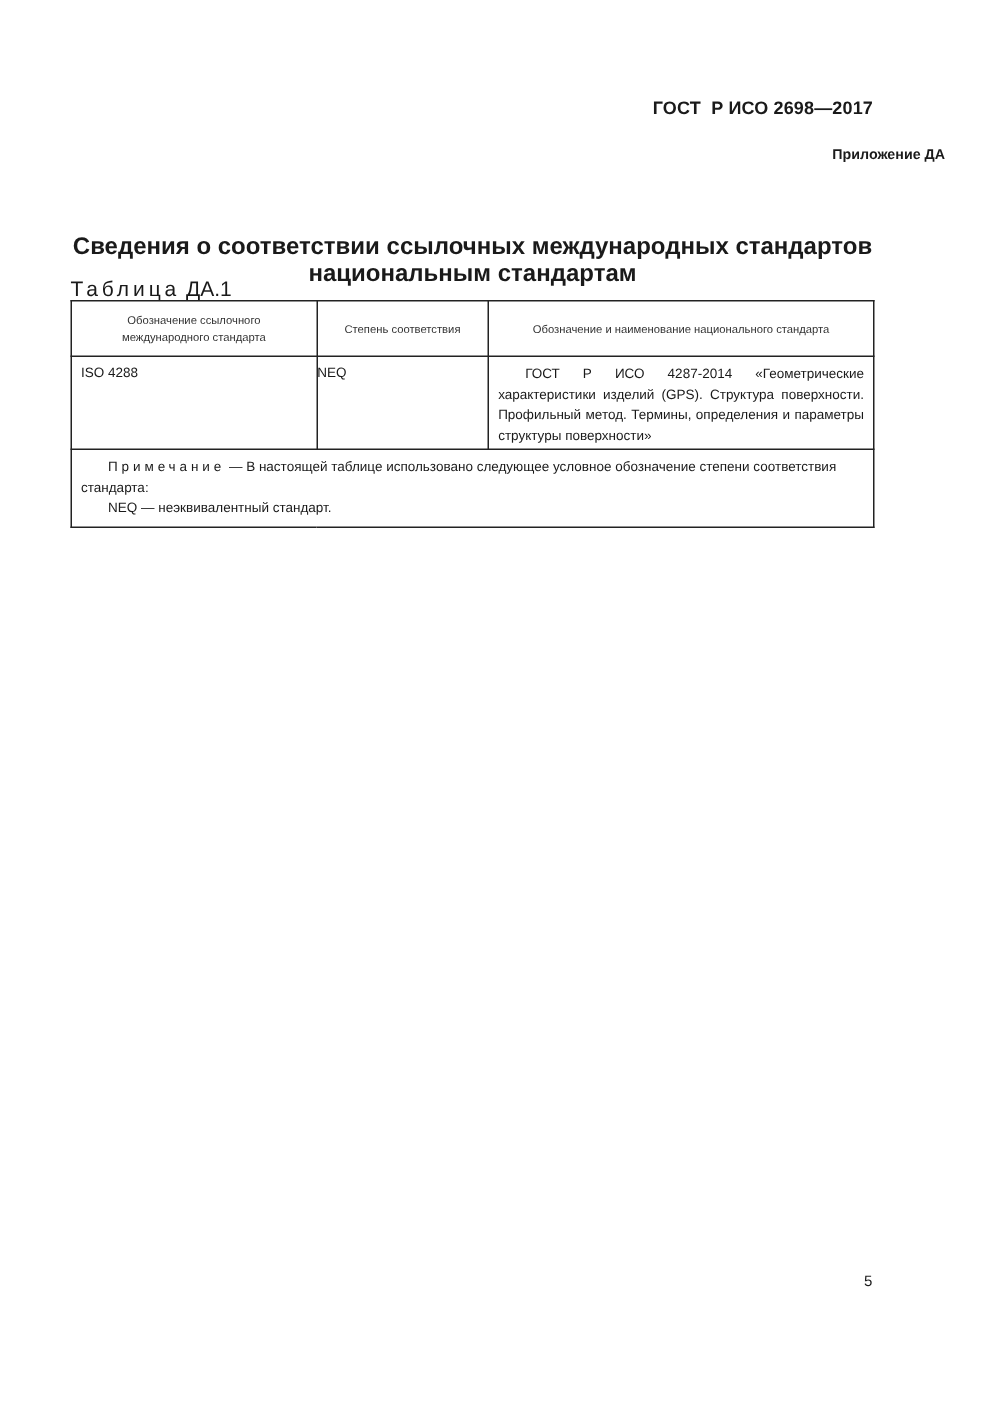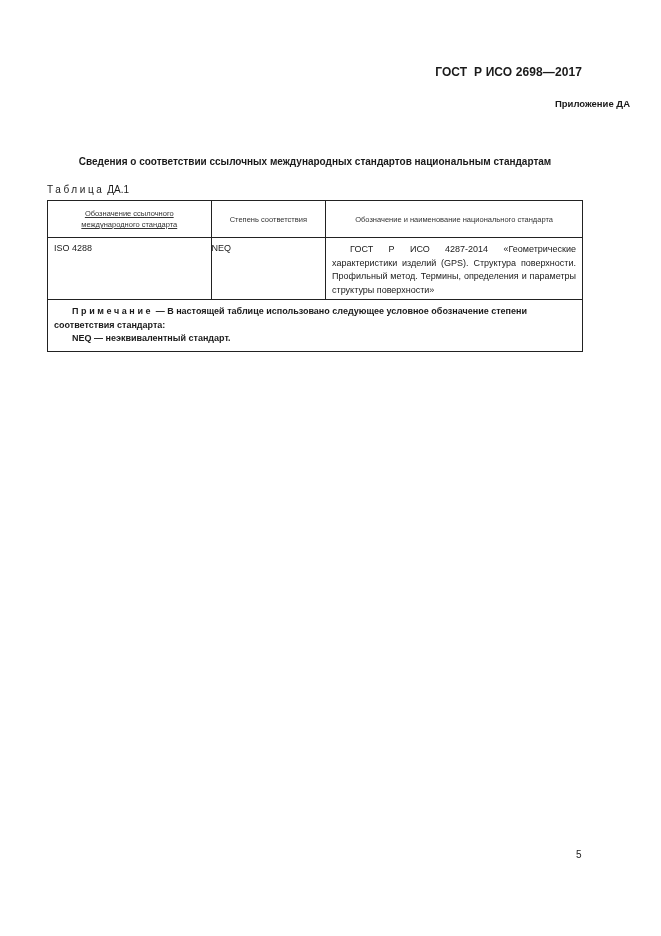--- a/index.html
+++ b/index.html
@@ -33,28 +33,28 @@
       font-size: 9.5px;
       font-weight: bold;
       line-height: 13px;
     }
     .section-title {
       position: absolute;
       left: 40px;
       width: 550px;
       top: 156px;
       text-align: center;
-      font-size: 10px;
+      font-size: 16px;
       font-weight: bold;
     }
     .table-caption {
       position: absolute;
       left: 47px;
       top: 184px;
-      font-size: 10px;
+      font-size: 14px;
     }
     .table-caption .spaced {
       letter-spacing: 2.6px;
     }
     table.std-table {
       position: absolute;
       left: 47px;
       top: 200px;
       width: 536px;
       border-collapse: collapse;
@@ -68,42 +68,41 @@
     }
     table.std-table th {
       font-weight: normal;
       font-size: 7.5px;
       color: #333;
       text-align: center;
       vertical-align: middle;
       height: 36px;
       line-height: 11px;
     }
-    .col1 { width: 163px; text-decoration: underline; }
+    .col1 { width: 163px; }
     .col2 { width: 114px; }
     .col3 { width: 257px; }
     td.c-iso {
       padding: 5px 0 0 6px !important;
       height: 46px;
       margin-left: 12px;
     }
     td.c-neq {
       padding-top: 5px !important;
     }
     td.c-nat {
       padding: 5px 6px 2px 6px !important;
       line-height: 13.5px;
       text-align: justify;
       text-indent: 18px;
     }
     td.c-note {
       padding: 5px 6px 5px 6px !important;
       line-height: 13.5px;
       height: 32px;
-      font-weight: bold;
     }
     .note-label {
       letter-spacing: 2.6px;
       padding-left: 18px;
     }
     .note-def {
       display: block;
       padding-left: 18px;
     }
     .page-number {

